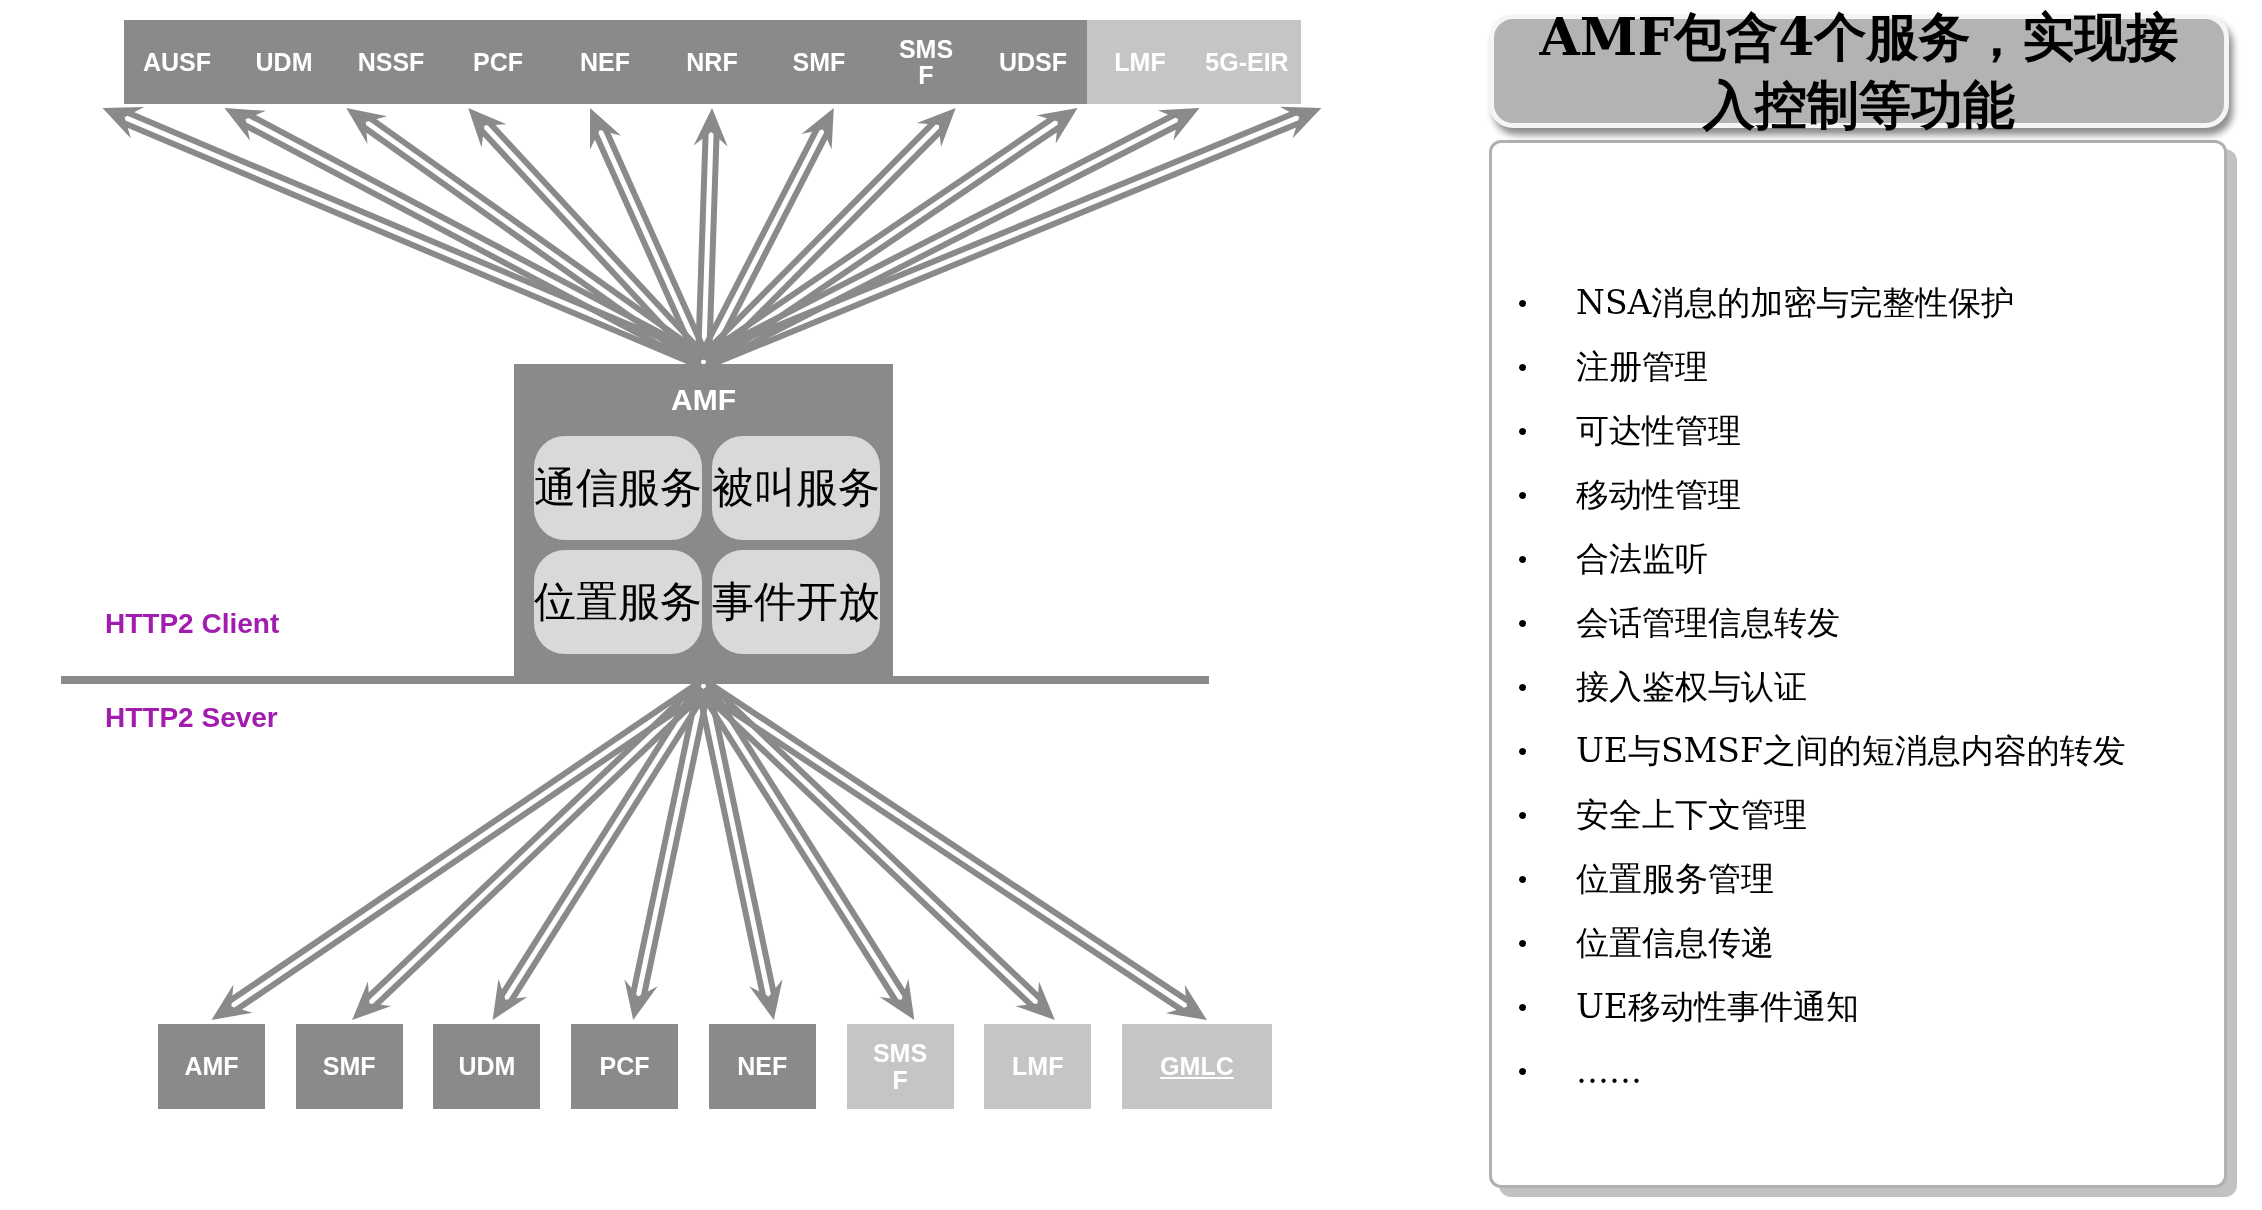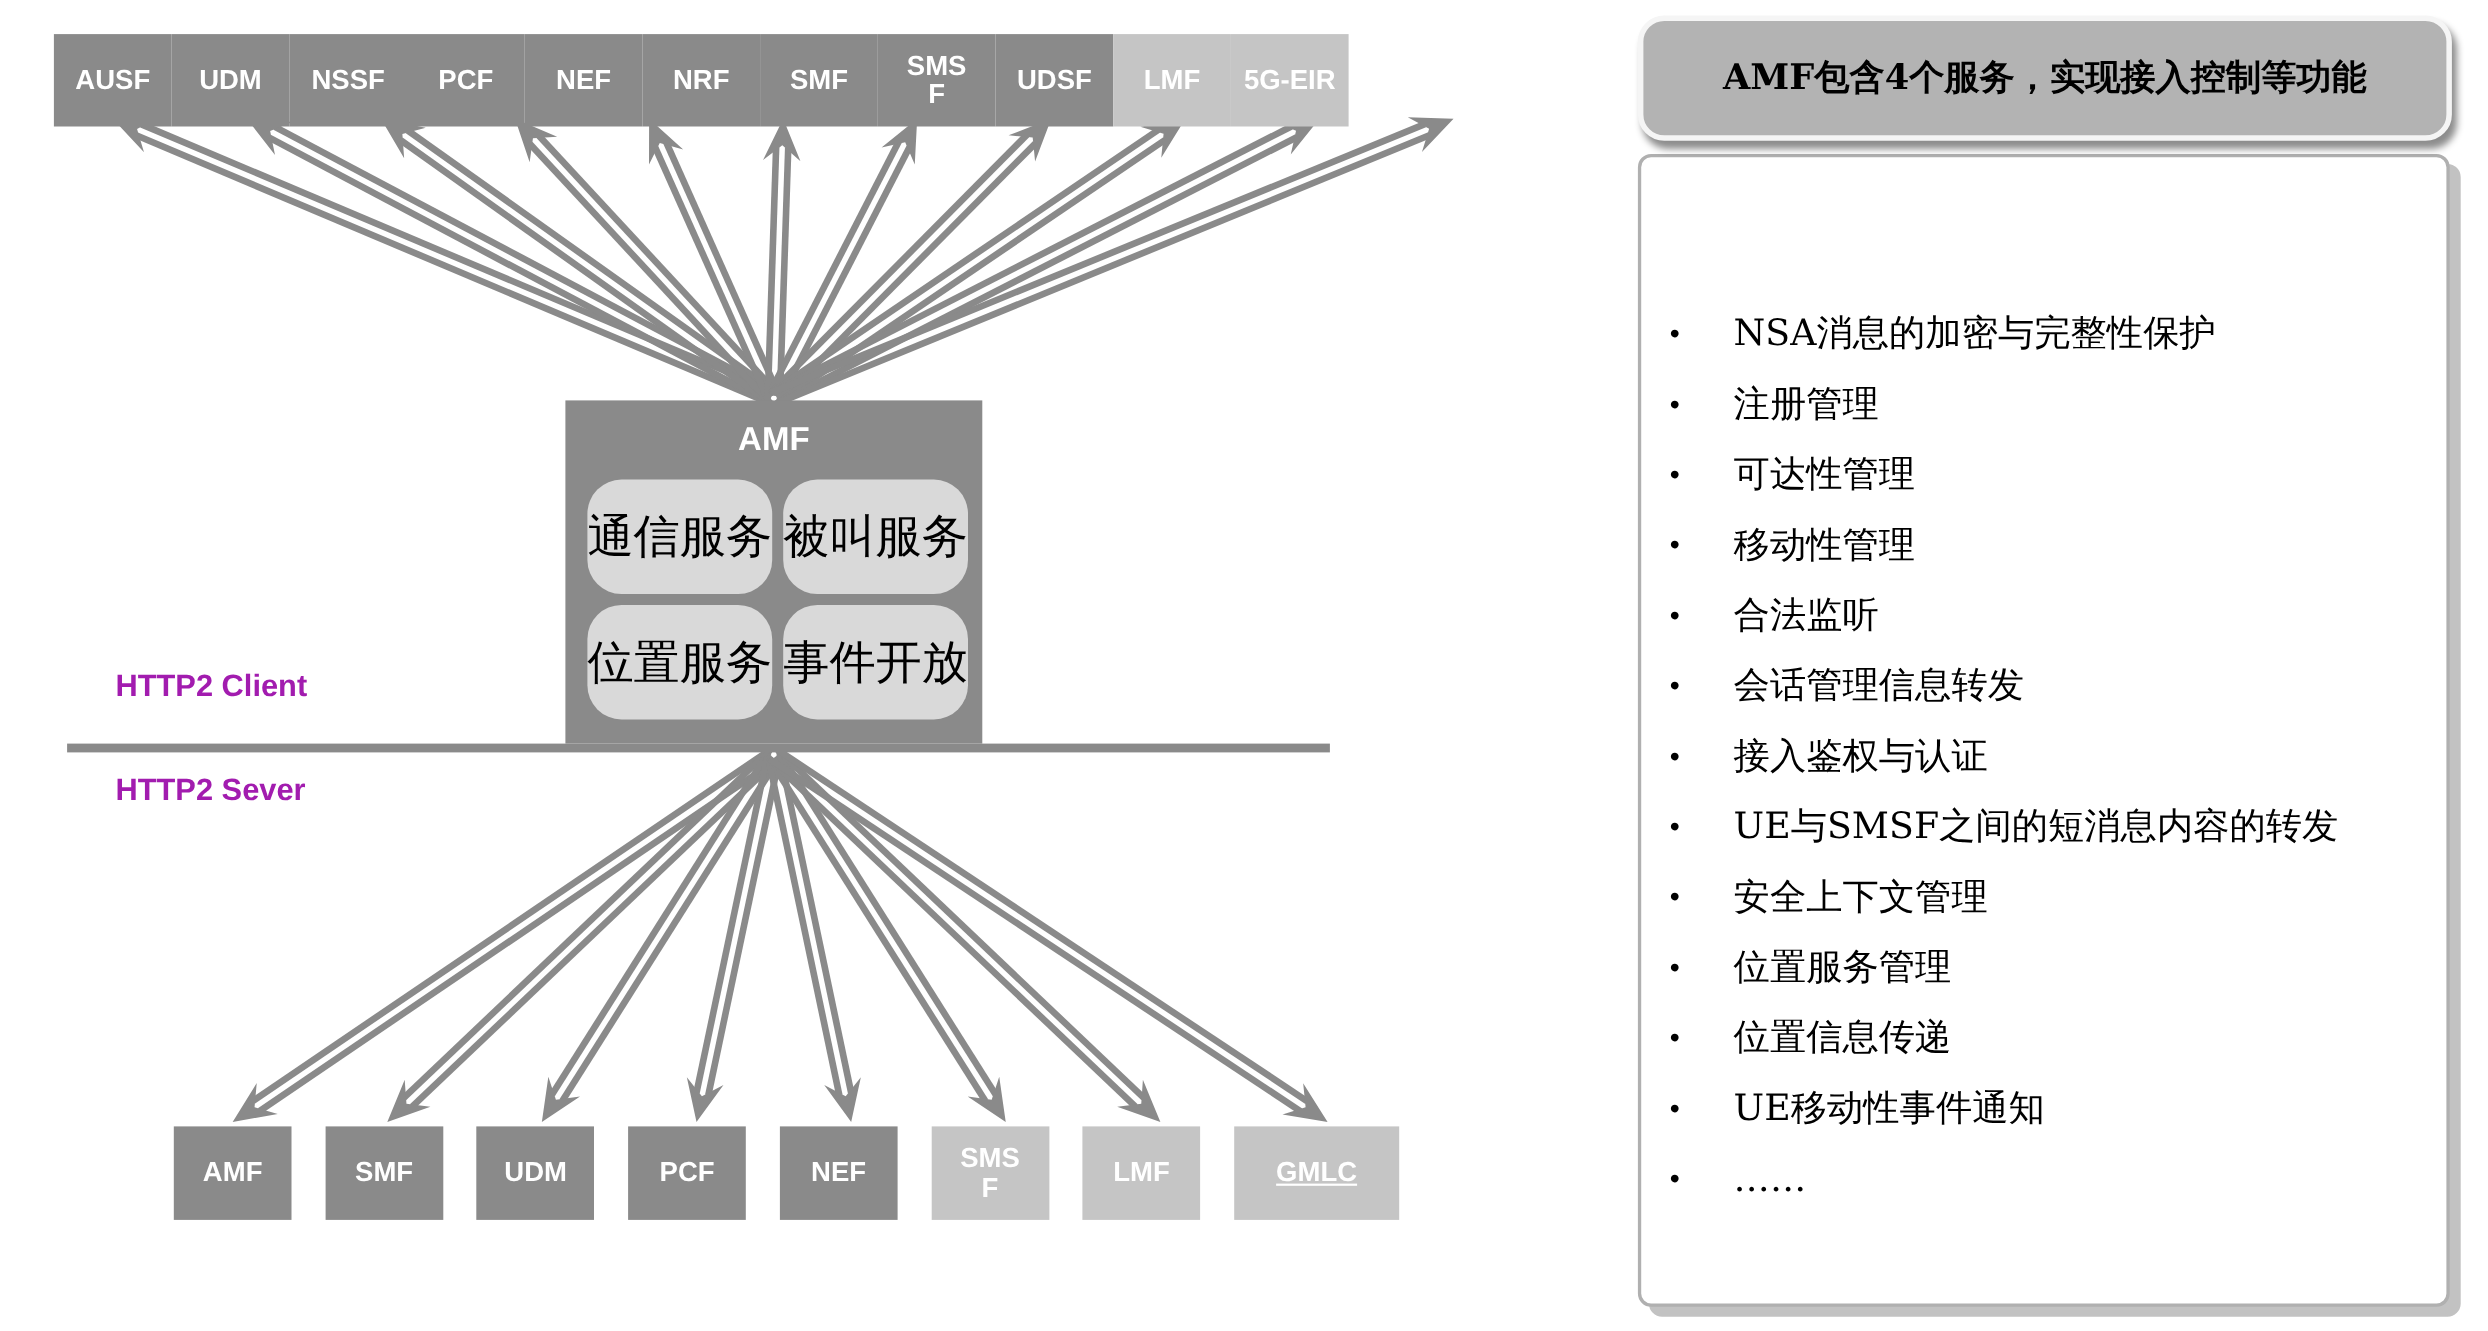--- a/index.html
+++ b/index.html
@@ -16,21 +16,21 @@
   
   #arrows {
     position:absolute; left:0; top:0;
     width:2262px; height:1210px;
     pointer-events:none;
   }
 
   
   .top-row {
     position:absolute; left:49px; top:20px; width:1326px; height:84px;
-    display:flex; justify-content:flex-start;margin-top:11px;
+    display:flex; justify-content:center;
   }
   .bottom-row {
     position:absolute; left:158px; top:1024px; width:1114px; height:85px;
     display:flex; justify-content:space-between;
   }
   .node {
     width:107px; height:100%;
     display:flex; align-items:center; justify-content:center;
     text-align:center;
     color:#ffffff; font-weight:bold; font-size:25px; line-height:1.05;
@@ -80,21 +80,21 @@
 
   
   .callout-title {
     position:absolute; left:1489px; top:14px; width:740px; height:114px;
     background:#b3b3b3;
     border:5px solid #f5f5f5;
     border-radius:24px;
     box-shadow:4px 7px 7px rgba(0,0,0,0.45);
     display:flex; align-items:center; justify-content:center;
     text-align:center;
-    font-size:32px; line-height:1.3; font-weight:600; color:#000;
+    font-size:52px; line-height:1.3; font-weight:600; color:#000;
     font-family:"DejaVu Serif", serif;
     padding:0 28px;
     z-index:3;
   }
   .panel {
     position:absolute; left:1489px; top:140px; width:738px; height:1048px;
     background:#ffffff;
     border:3px solid #b0b0b0;
     border-radius:12px;
     box-shadow:10px 9px 0 #c2c2c2;

